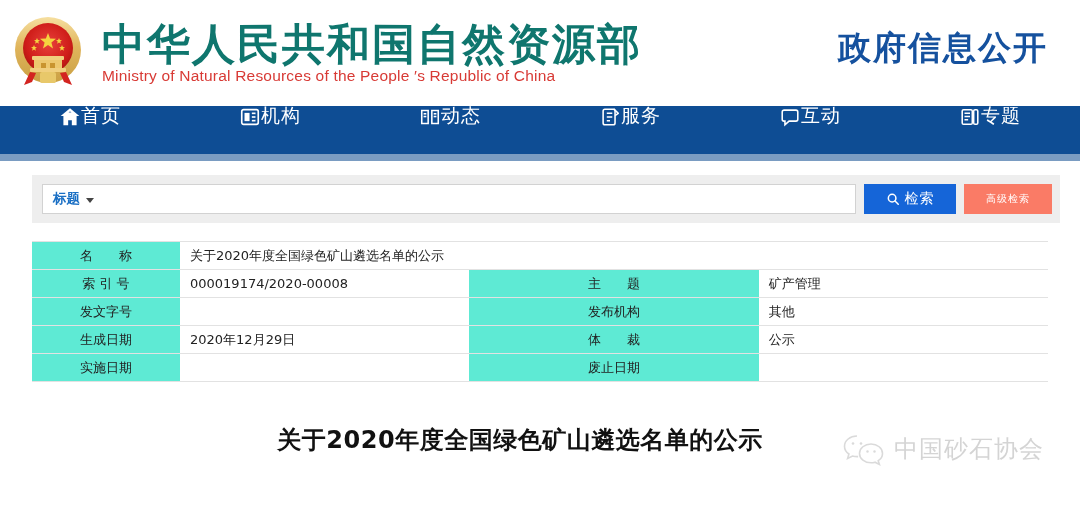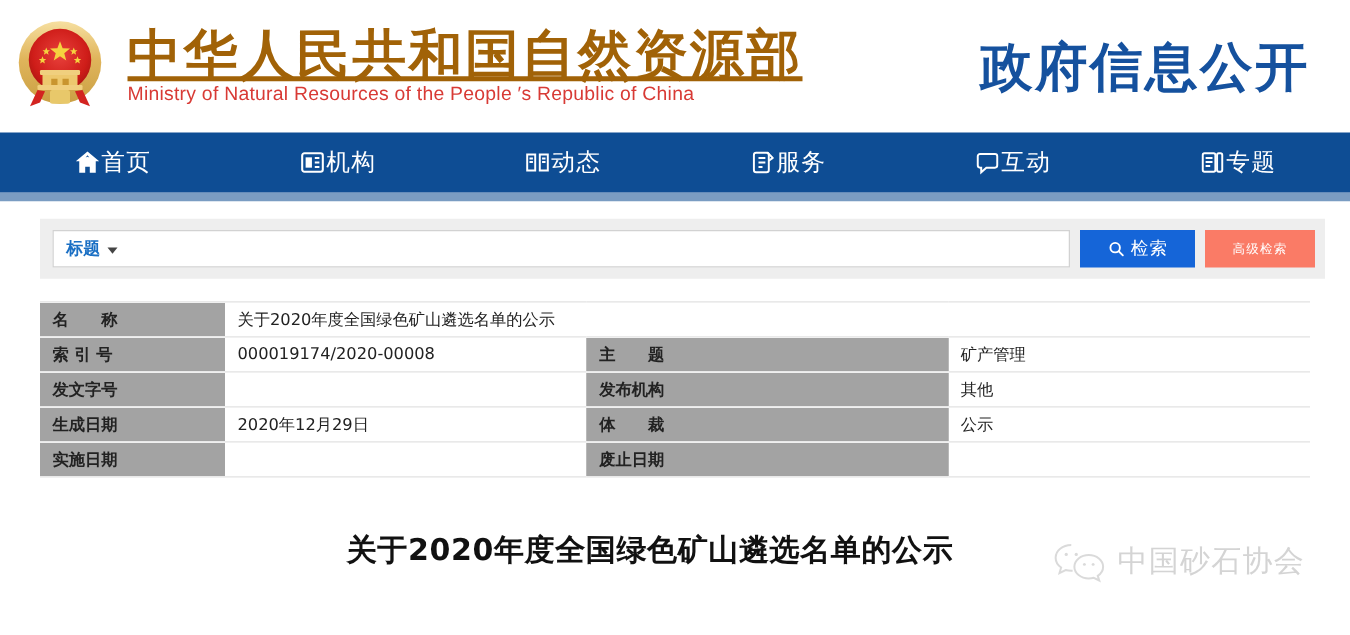--- a/index.html
+++ b/index.html
@@ -34,43 +34,42 @@
   }
   .emblem svg { display: block; width: 76px; height: 80px; }
 
   .brand-text {
     margin-left: 16px;
     display: flex;
     flex-direction: column;
     justify-content: center;
   }
   .brand-cn {
-    color: #a16207;
+    color: #0f766e;
     font-size: 43px;
     font-weight: bold;
     letter-spacing: 2px;
     line-height: 1.08;
     white-space: nowrap;
     font-family: "DejaVu Sans", "Liberation Sans", sans-serif;
-    text-decoration: underline;
   }
   .brand-en {
     color: #d83a35;
     font-size: 15.5px;
     letter-spacing: 0.2px;
     margin-top: 0;
     white-space: nowrap;
     font-family: "Liberation Sans", sans-serif;
   }
   .gov-open {
     position: absolute;
     right: 32px;
     top: 26px;
     color: #15519e;
-    font-size: 42px;
+    font-size: 33px;
     font-weight: bold;
     letter-spacing: 2px;
     white-space: nowrap;
     font-family: "DejaVu Sans", "Liberation Sans", sans-serif;
   }
 
   
   .main-nav {
     height: 48px;
     background: #0e4d94;
@@ -79,21 +78,21 @@
     position: relative;
   }
   .nav-underline {
     height: 7px;
     background: #7a9cc2;
   }
   .nav-item {
     flex: 1 1 0;
     height: 48px;
     display: flex;
-    align-items: center;
+    align-items: flex-start;
     justify-content: center;
     gap: 0;
     color: #ffffff;
     font-size: 19px;
     letter-spacing: 1px;
     cursor: pointer;
     user-select: none;
     font-family: "DejaVu Sans", "Liberation Sans", sans-serif;
   }
   .nav-item .nav-icon {
@@ -200,25 +199,25 @@
     border-bottom: 1px solid #e2e2e2;
     height: 28px;
     padding: 0 10px;
     font-size: 13px;
     color: #222;
     vertical-align: middle;
     overflow: hidden;
     white-space: nowrap;
   }
   td.lbl {
-    background: #a3a3a3;
+    background: #5eead4;
     width: 148px;
-    font-weight: bold;
+    font-weight: normal;
     color: #1a1a1a;
-    text-align: left;
+    text-align: center;
     letter-spacing: 0px;
     font-size: 13.5px;
   }
   td.val {
     background: #ffffff;
     color: #333;
     padding-left: 14px;
     font-size: 12.5px;
   }
   td.val.wide { width: auto; }

